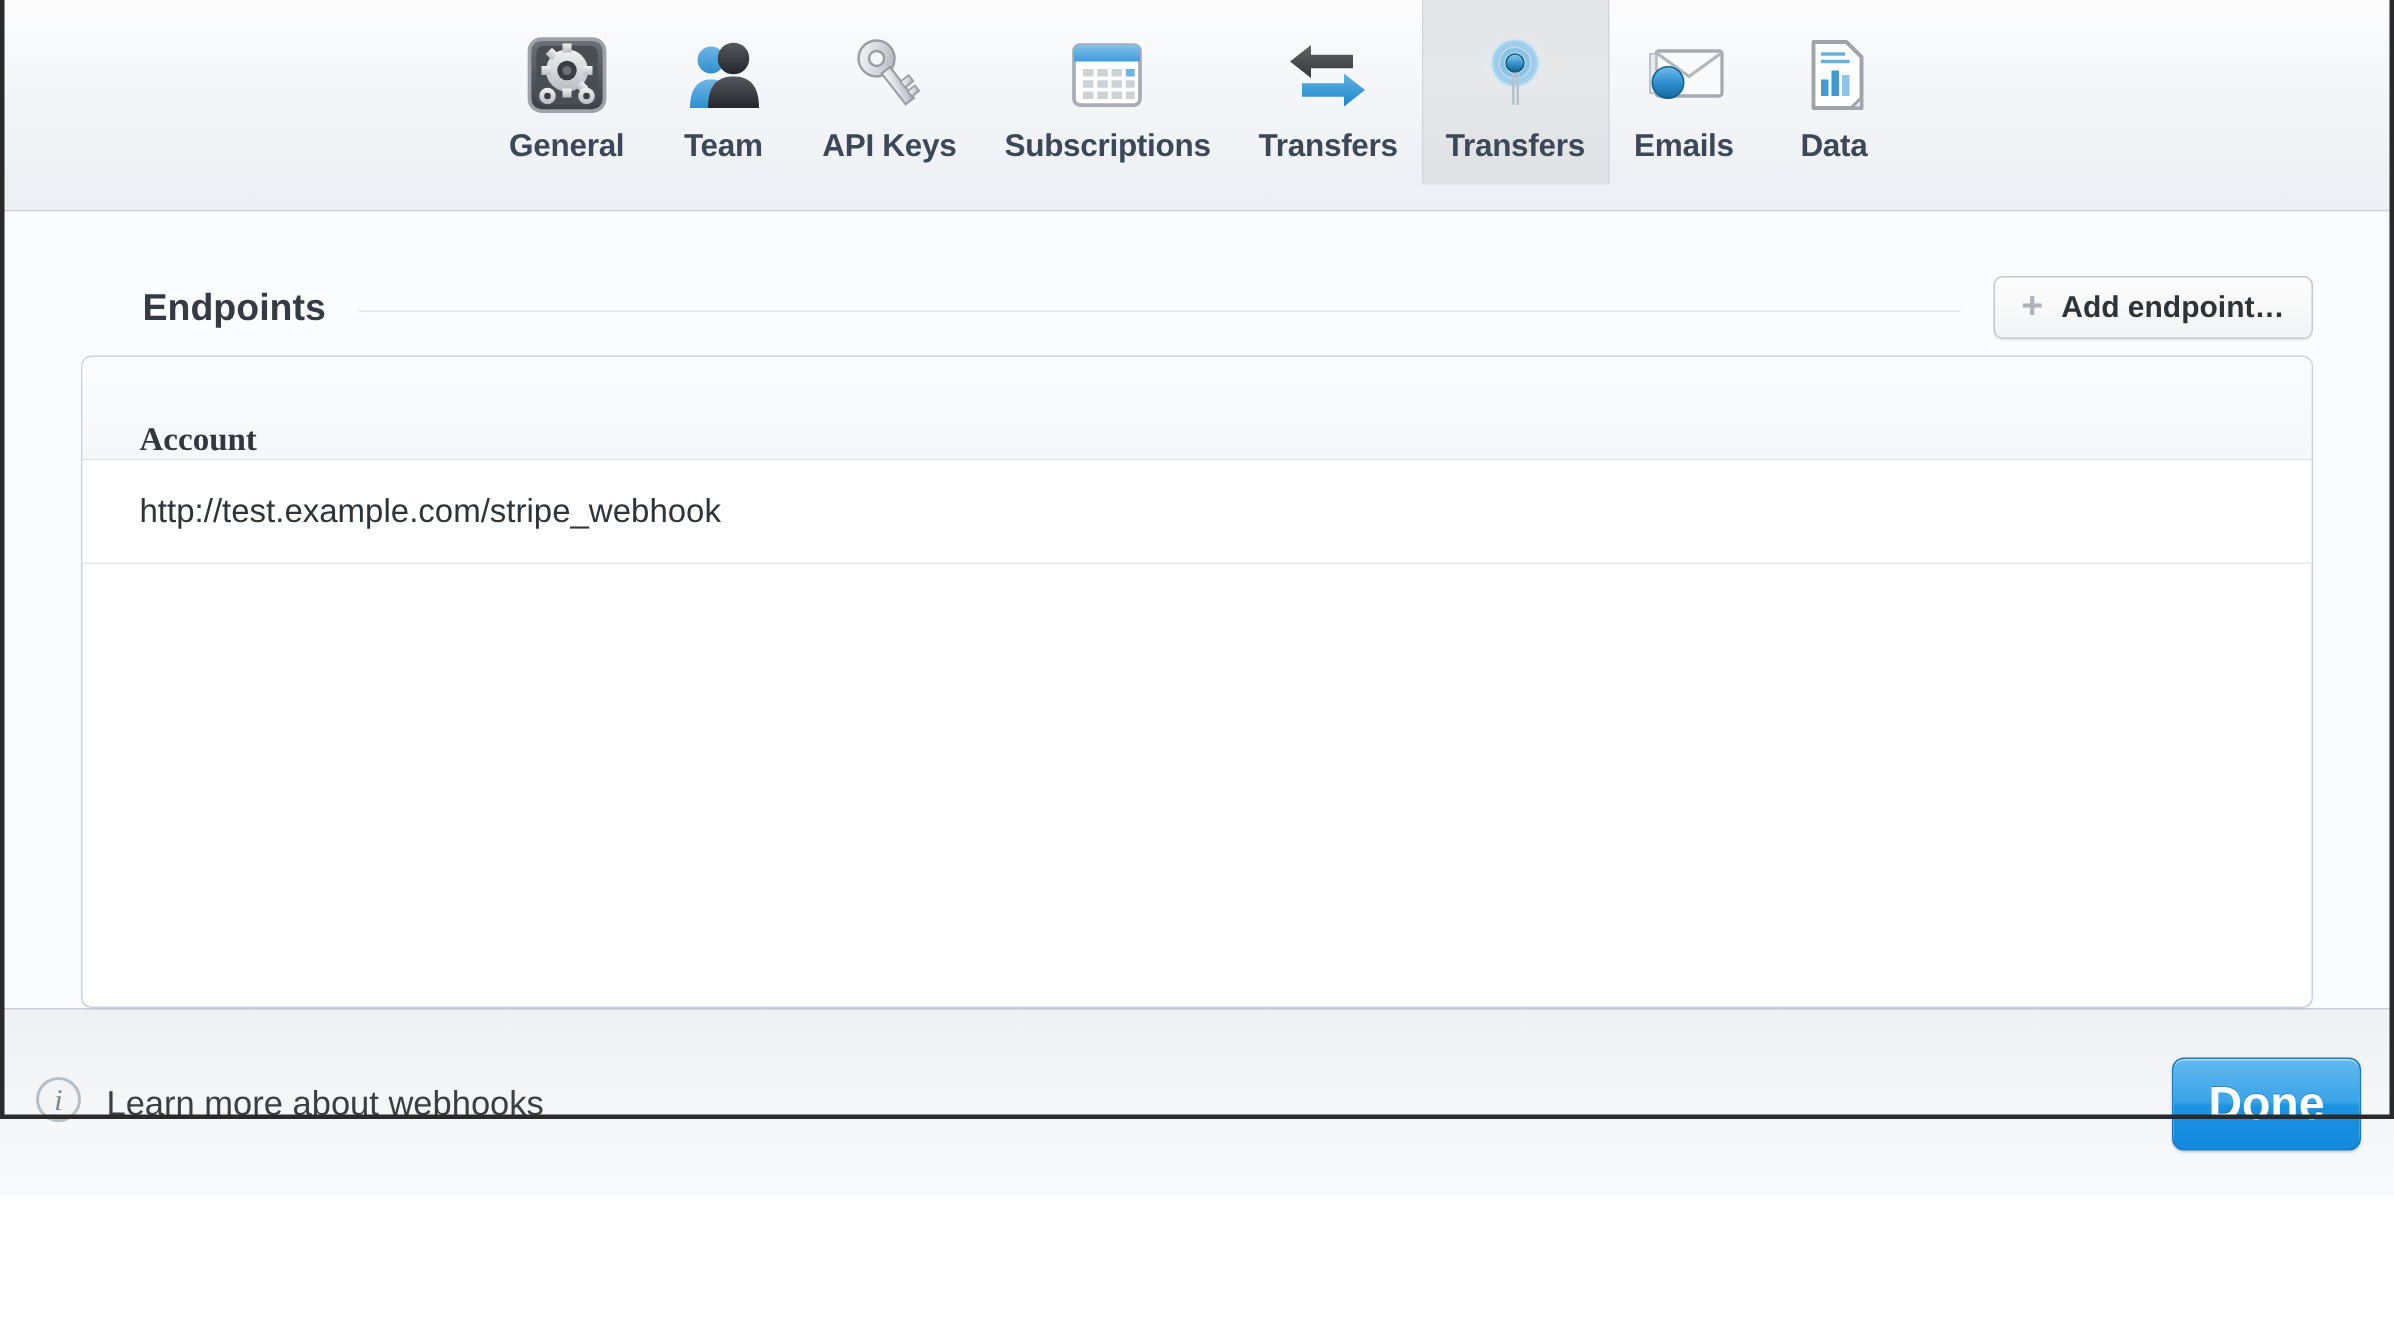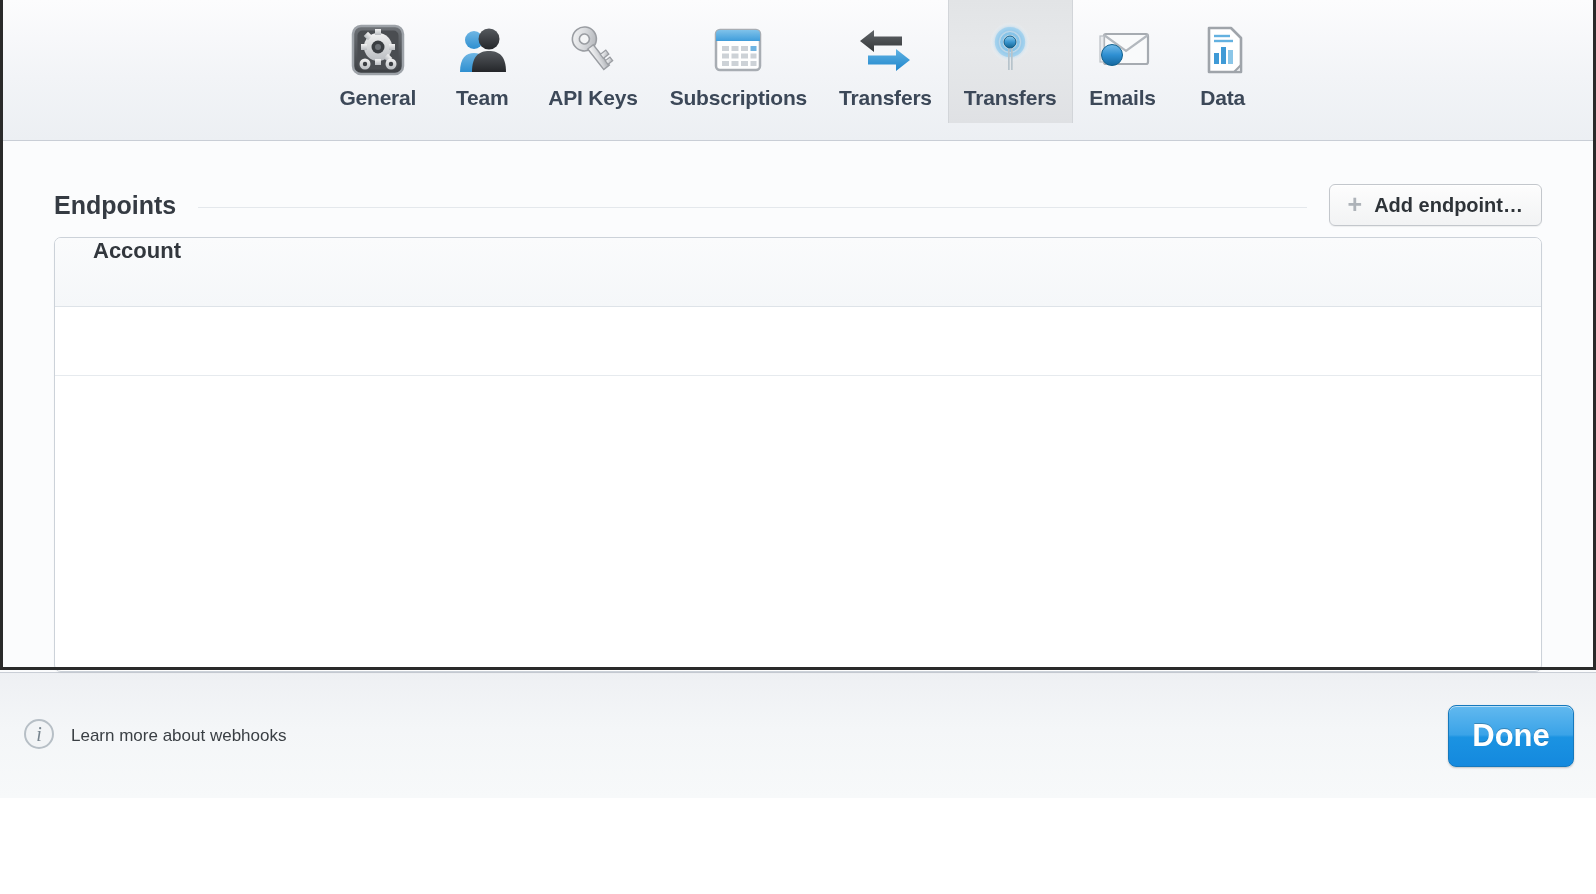--- a/index.html
+++ b/index.html
@@ -8,21 +8,21 @@
     width: 1596px;
     height: 894px;
     overflow: hidden;
     font-family: "Liberation Sans", sans-serif;
     background: #ffffff;
   }
 
   #app {
     position: relative;
     width: 1596px;
-    height: 670px;
+    height: 746px;
     background: #fbfcfd;
     display: flex;
     flex-direction: column;
   }
 
   
   .toolbar {
     position: relative;
     height: 141px;
     flex: 0 0 141px;
@@ -87,20 +87,21 @@
     align-items: center;
     padding-top: 52px;
     height: 76px;
   }
 
   .section-title {
     font-size: 25px;
     font-weight: bold;
     color: #353b43;
     white-space: nowrap;
+    margin-left: 41px;
   }
 
   .section-rule {
     flex: 1 1 auto;
     height: 1px;
     background: #e4e8ec;
     margin: 0 22px;
     margin-top: 4px;
   }
 
@@ -146,22 +147,23 @@
     background: #ffffff;
     overflow: hidden;
     box-shadow: 0 1px 2px rgba(0,0,0,0.04);
   }
 
   .panel-header {
     height: 69px;
     background: linear-gradient(to bottom, #fafbfc 0%, #f5f7f9 100%);
     border-bottom: 1px solid #dee3e8;
     display: flex;
-    align-items: flex-start;
+    align-items: flex-end;
     padding: 0 38px;
+    font-family: Liberation Serif, serif;
   }
 
   .panel-header-title {
     font-size: 22px;
     font-weight: bold;
     color: #32373d;
   }
 
   .row {
     height: 69px;
@@ -203,21 +205,21 @@
     padding: 0 22px 0 22px;
   }
 
   .footer-left {
     display: flex;
     align-items: center;
     gap: 15px;
   }
 
   .footer-link {
-    font-size: 17px;
+    font-size: 23px;
     color: #3a3f44;
     cursor: default;
   }
 
   .footer-spacer { flex: 1 1 auto; }
 
   .done-btn {
     width: 126px;
     height: 62px;
     border-radius: 8px;
@@ -469,20 +471,21 @@
         </div>
       </div>
     </div>
 
     <div class="panel">
       <div class="panel-header">
         <div class="panel-header-title">Account</div>
       </div>
 
       <div class="row">
+        <div class="row-url">http://test.example.com/stripe_webhook</div>
       </div>
     </div>
 
   </div>
 
   <div class="footer">
     <div class="footer-left">
       <span>
         <svg width="34" height="34" viewBox="0 0 34 34">
           <circle cx="17" cy="17" r="14" fill="#f2f4f6" stroke="#b7bfc6" stroke-width="2"></circle>

